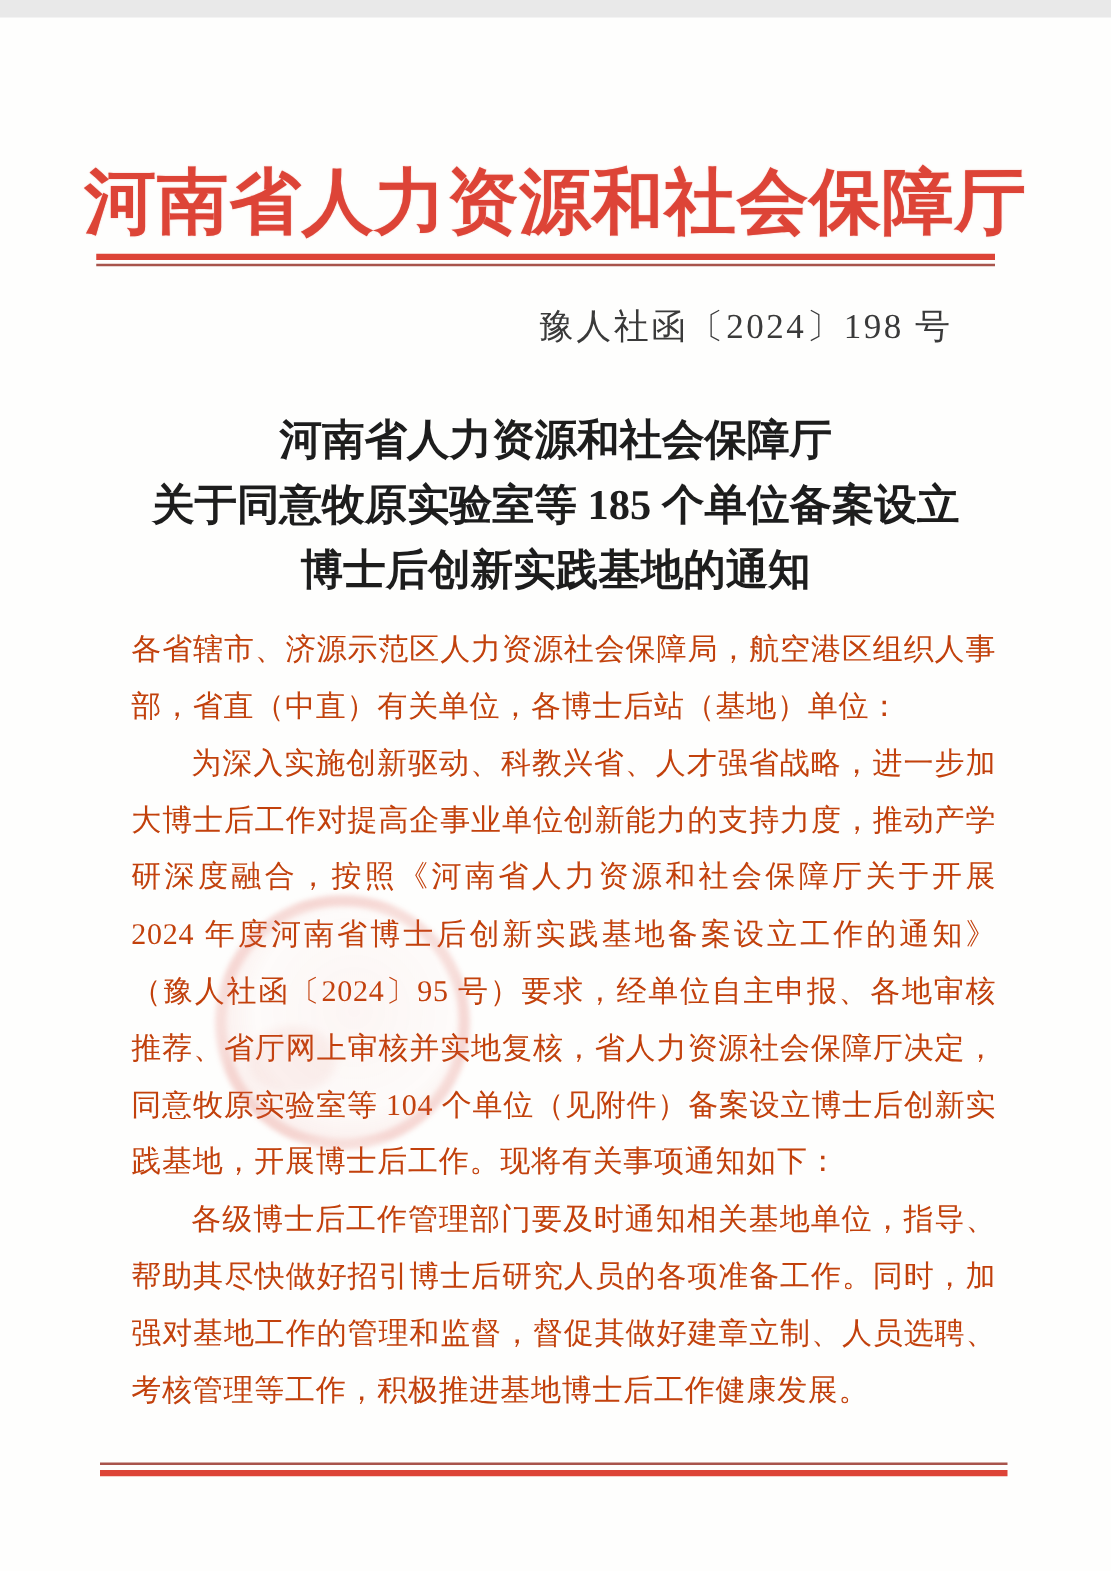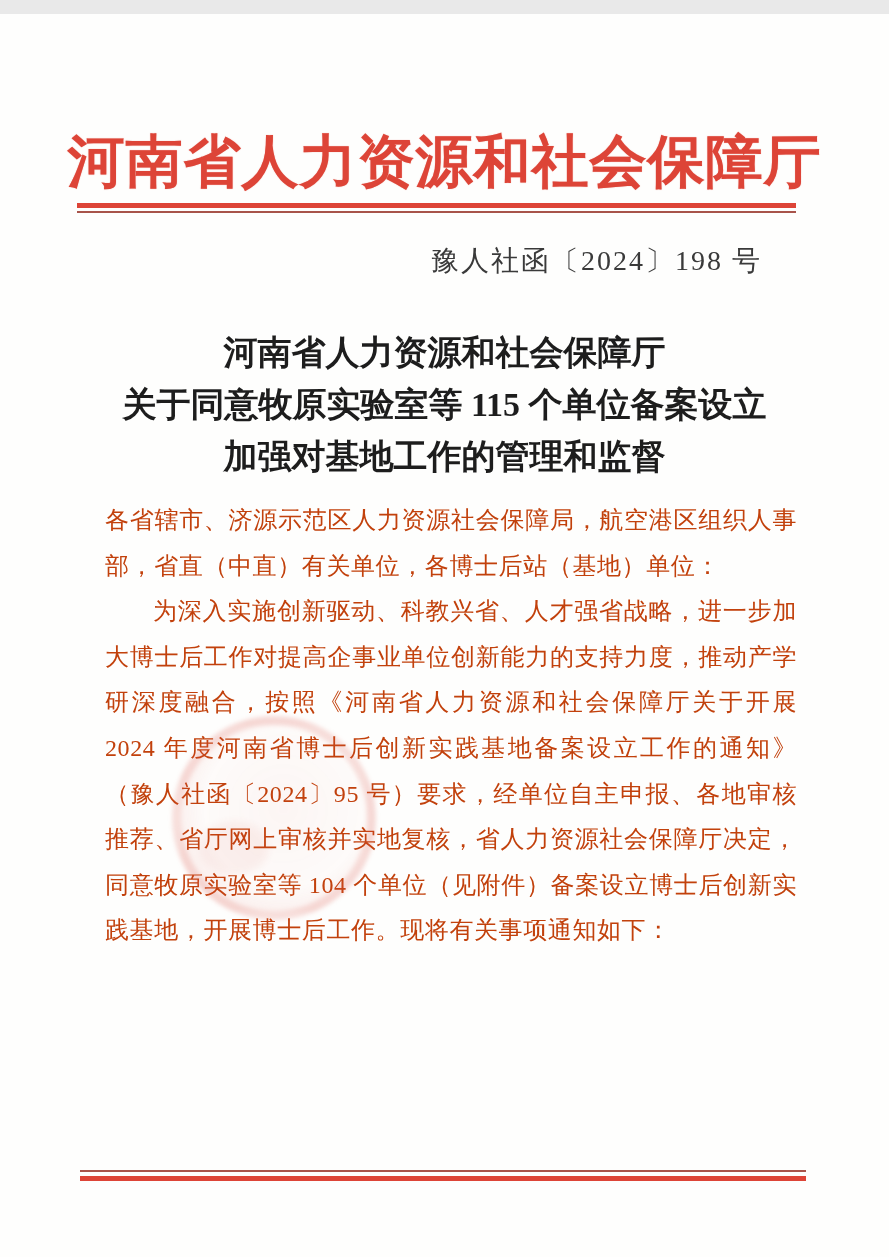--- a/index.html
+++ b/index.html
@@ -113,27 +113,28 @@
 
   <div class="letterhead">河南省人力资源和社会保障厅</div>
 
   <div class="rule rule-top-thick"></div>
   <div class="rule rule-top-thin"></div>
 
   <div class="doc-no">豫人社函〔2024〕198 号</div>
 
   <div class="title">
     <div>河南省人力资源和社会保障厅</div>
-    <div>关于同意牧原实验室等 115 个单位备案设立</div>
-    <div>加强对基地工作的管理和监督</div>
+    <div>关于同意牧原实验室等 185 个单位备案设立</div>
+    <div>博士后创新实践基地的通知</div>
   </div>
 
   <div class="body-text">
     <p class="salutation">各省辖市、济源示范区人力资源社会保障局，航空港区组织人事部，省直（中直）有关单位，各博士后站（基地）单位：</p>
     <p class="para">为深入实施创新驱动、科教兴省、人才强省战略，进一步加大博士后工作对提高企事业单位创新能力的支持力度，推动产学研深度融合，按照《河南省人力资源和社会保障厅关于开展 2024 年度河南省博士后创新实践基地备案设立工作的通知》（豫人社函〔2024〕95 号）要求，经单位自主申报、各地审核推荐、省厅网上审核并实地复核，省人力资源社会保障厅决定，同意牧原实验室等 104 个单位（见附件）备案设立博士后创新实践基地，开展博士后工作。现将有关事项通知如下：</p>
+    <p class="para">各级博士后工作管理部门要及时通知相关基地单位，指导、帮助其尽快做好招引博士后研究人员的各项准备工作。同时，加强对基地工作的管理和监督，督促其做好建章立制、人员选聘、考核管理等工作，积极推进基地博士后工作健康发展。</p>
   </div>
 
   <div class="seal"></div>
 
   <div class="rule rule-bottom-thin"></div>
   <div class="rule rule-bottom-thick"></div>
 
 </div>
 
 </body></html>

